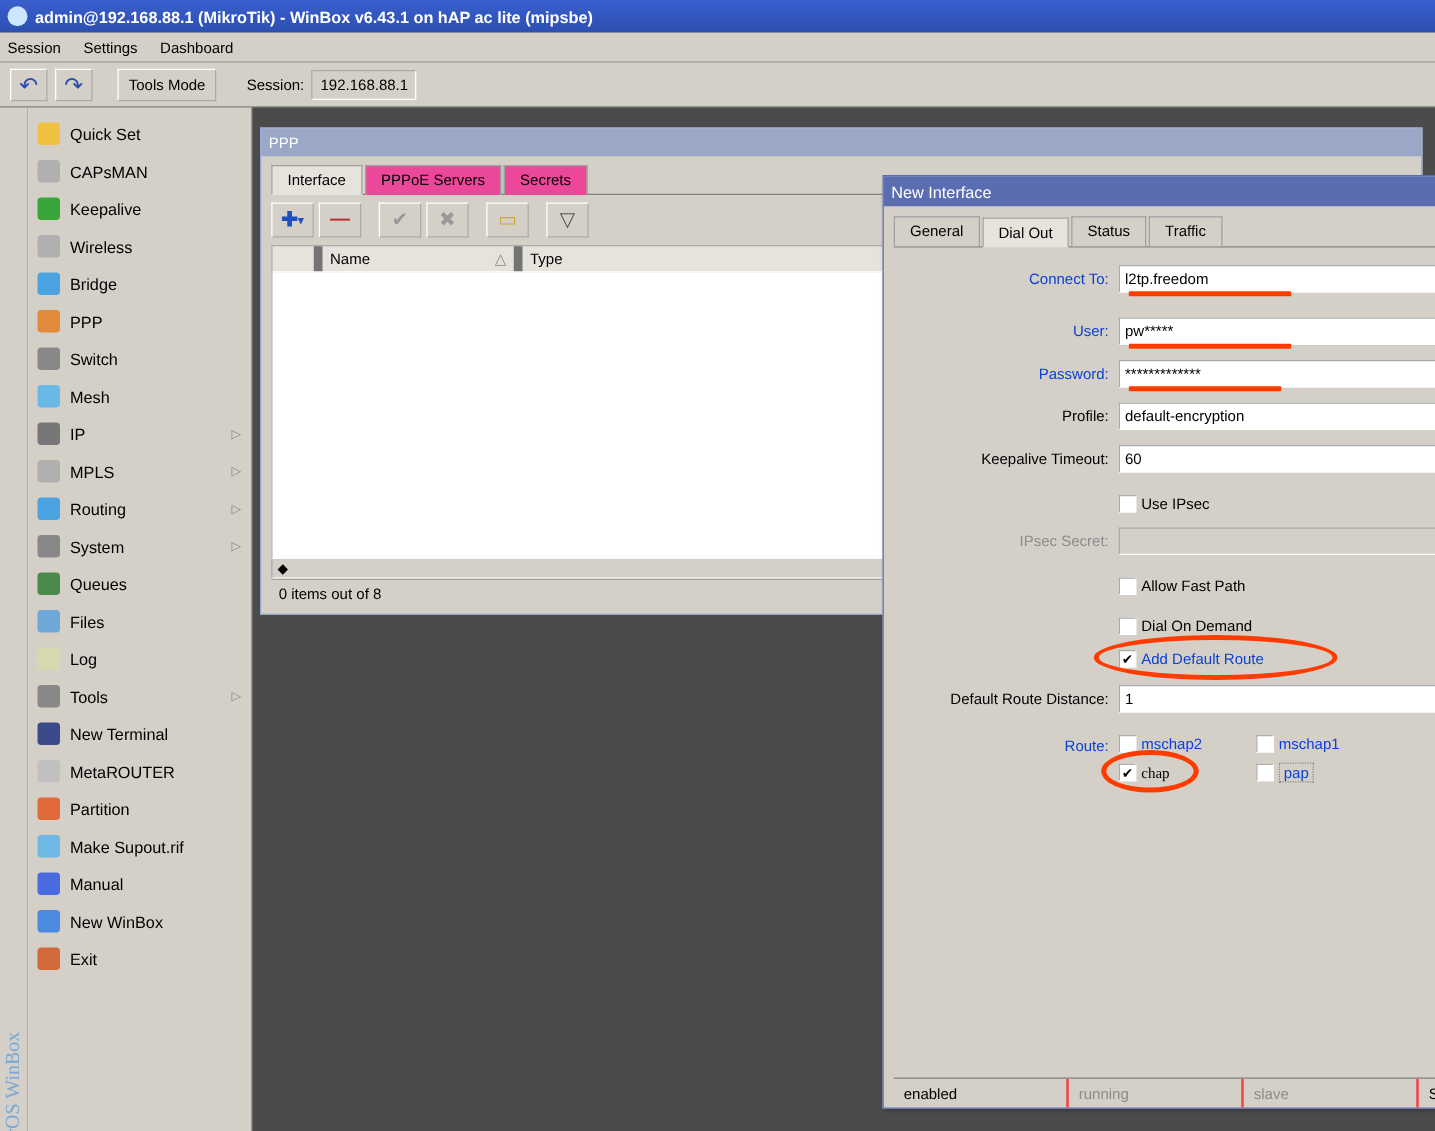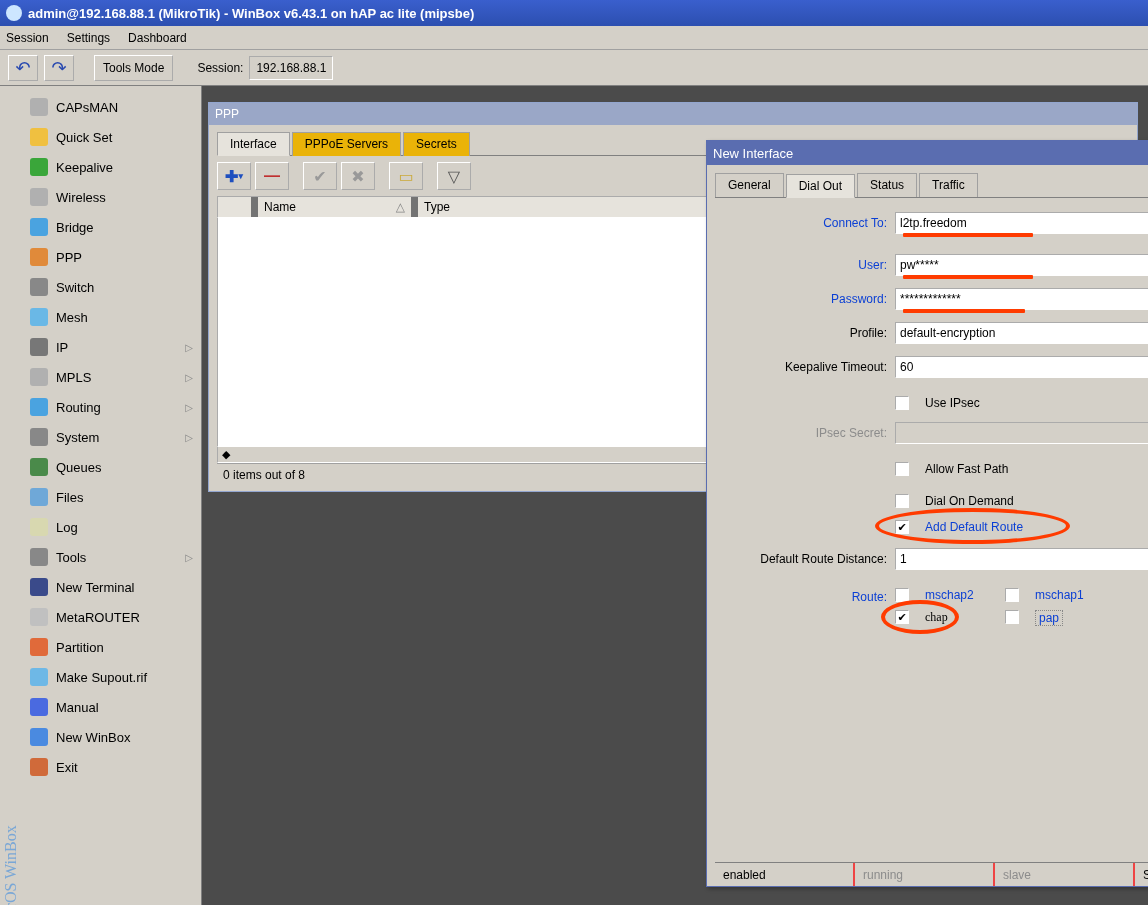--- a/index.html
+++ b/index.html
@@ -149,21 +149,21 @@
     padding: 0 6px;
     font-size: 12px;
   }
   .ppp-body { padding: 6px 8px; height: calc(100% - 22px); display:flex; flex-direction:column;}
   .tabrow {
     display: flex; gap: 2px;
     border-bottom: 1px solid #808080;
   }
   .tab {
     padding: 4px 12px;
-    background: #eab308;
+    background: #ec4899;
     border: 1px solid #a0a0a0;
     border-bottom: none;
     position: relative;
     top: 1px;
     font-size: 12px;
   }
   .tab.active { background: #e6e3dc; border-bottom: 1px solid #e6e3dc; }
   .ppp-toolbar {
     display: flex; gap: 4px;
     padding: 6px 0;
@@ -245,21 +245,21 @@
   .finput {
     flex: 1;
     height: 22px;
     border: 1px inset #fff;
     background: #fff;
     padding: 0 4px;
     font-family: inherit;
     font-size: 12px;
   }
   .finput[disabled] { background: #d4d0c8; }
-  .chk-wrap { display:flex; align-items:flex-start; gap:16px; position:relative;}
+  .chk-wrap { display:flex; align-items:center; gap:4px; position:relative;}
   .chk {
     width: 14px; height: 14px;
     border: 1px inset #fff;
     background: #fff;
     display:flex; align-items:center; justify-content:center;
     font-size: 11px;
   }
   .chk.checked::after { content: "✔"; color: #000; }
 
   .redline {
@@ -331,26 +331,26 @@
 </div>
 
 <div class="main-row">
 
   <div class="brand">
     <div class="label">RouterOS WinBox</div>
   </div>
 
   <div class="sidebar" id="sidebar">
       <div class="side-item">
+        <span class="icon" style="background: rgb(240, 192, 64);"></span>
+        <span>Quick Set</span>
+      </div>
+      <div class="side-item">
         <span class="icon" style="background: rgb(176, 176, 176);"></span>
         <span>CAPsMAN</span>
-      </div>
-      <div class="side-item">
-        <span class="icon" style="background: rgb(240, 192, 64);"></span>
-        <span>Quick Set</span>
       </div>
       <div class="side-item">
         <span class="icon" style="background: rgb(58, 166, 58);"></span>
         <span>Keepalive</span>
       </div>
       <div class="side-item">
         <span class="icon" style="background: rgb(176, 176, 176);"></span>
         <span>Wireless</span>
       </div>
       <div class="side-item">

